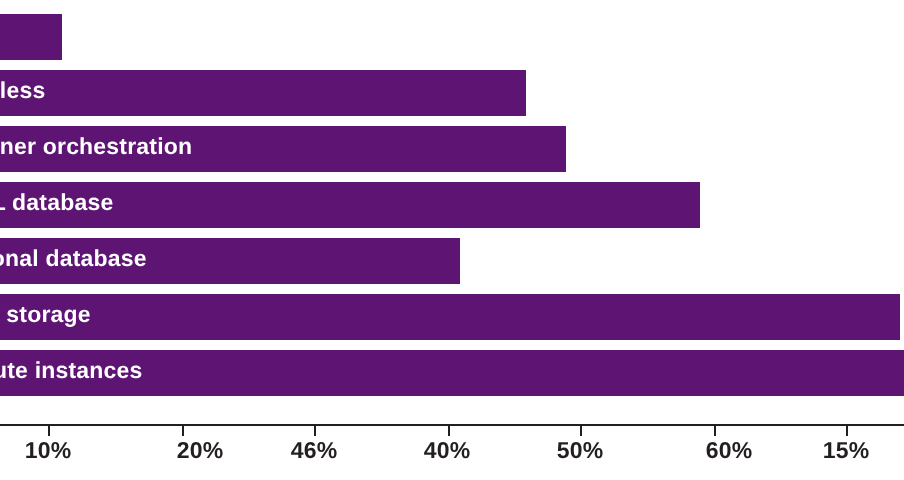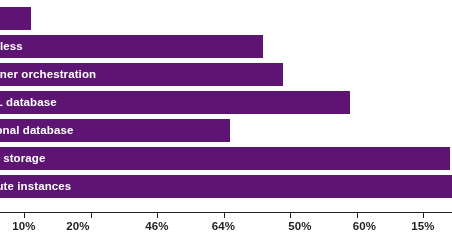--- a/index.html
+++ b/index.html
@@ -128,26 +128,26 @@
         <div class="bar" style="left: -42.5px; width: 498.75px; background: rgb(93, 20, 114);"></div>
         <div class="bar-label" style="left: -42.5px; color: rgb(255, 255, 255);">Compute instances</div>
       </div>
     </div>
 
   <div class="axis">
     <div class="axis-line"></div>
   <div class="tick" style="left: 24px; background: rgb(35, 31, 32);"></div>
       <div class="tick-label" style="left: 24px; color: rgb(35, 31, 32);">10%</div>
       <div class="tick" style="left: 90.5px; background: rgb(35, 31, 32);"></div>
-      <div class="tick-label" style="left: 78px; color: rgb(35, 31, 32);">20%</div>
+      <div class="tick-label" style="left: 100px; color: rgb(35, 31, 32);">20%</div>
       <div class="tick" style="left: 157px; background: rgb(35, 31, 32);"></div>
       <div class="tick-label" style="left: 157px; color: rgb(35, 31, 32);">46%</div>
       <div class="tick" style="left: 223.5px; background: rgb(35, 31, 32);"></div>
-      <div class="tick-label" style="left: 223.5px; color: rgb(35, 31, 32);">64%</div>
+      <div class="tick-label" style="left: 223.5px; color: rgb(35, 31, 32);">40%</div>
       <div class="tick" style="left: 290px; background: rgb(35, 31, 32);"></div>
-      <div class="tick-label" style="left: 290px; color: rgb(35, 31, 32); margin-left: 10px;">50%</div>
+      <div class="tick-label" style="left: 290px; color: rgb(35, 31, 32);">50%</div>
       <div class="tick" style="left: 356.5px; background: rgb(35, 31, 32);"></div>
       <div class="tick-label" style="left: 356.5px; color: rgb(35, 31, 32); padding-left: 16px;">60%</div>
       <div class="tick" style="left: 423px; background: rgb(35, 31, 32);"></div>
       <div class="tick-label" style="left: 423px; color: rgb(35, 31, 32);">15%</div>
     </div>
 
 </div>
 
 </body></html>

